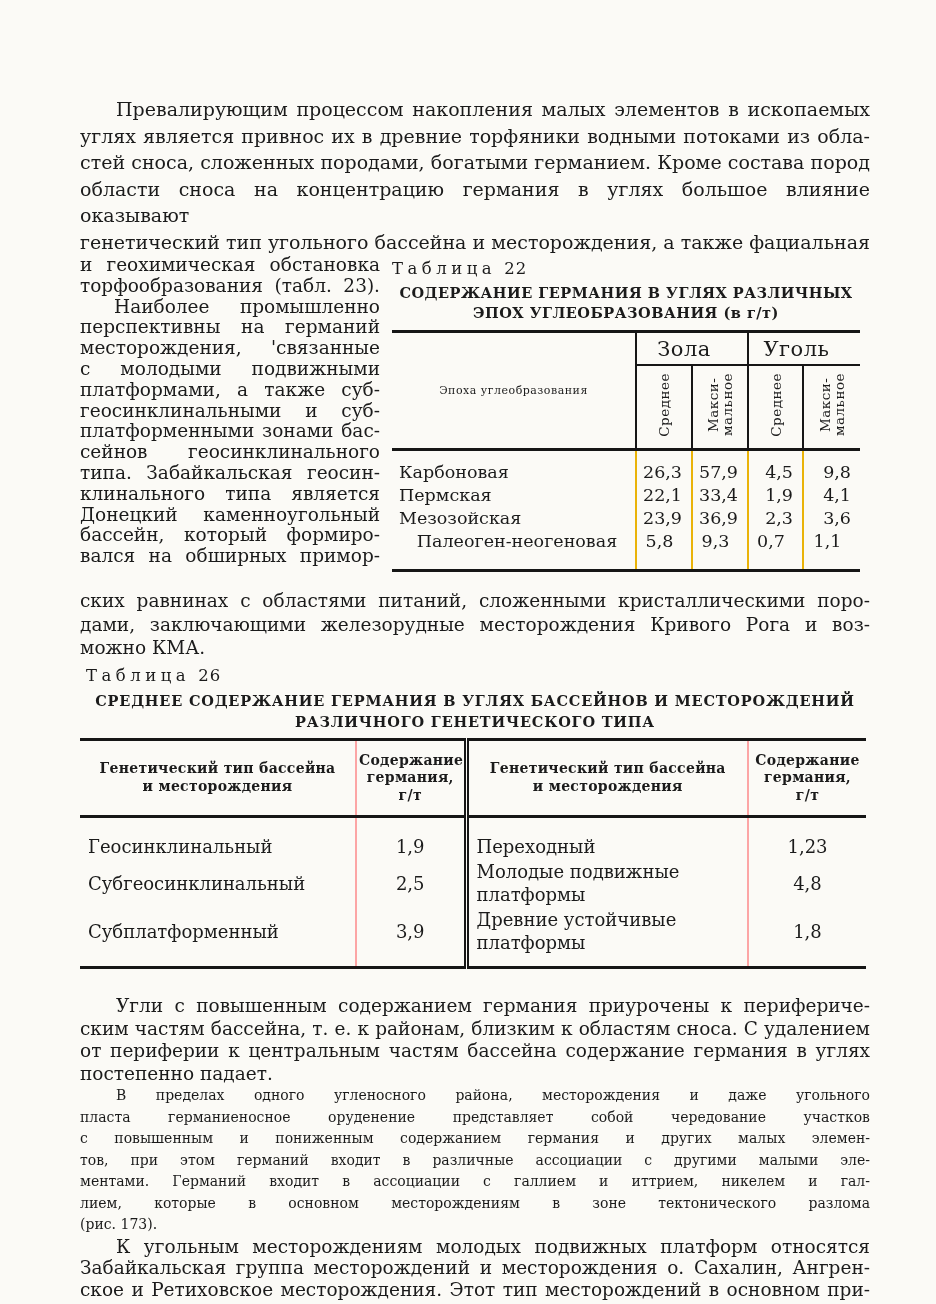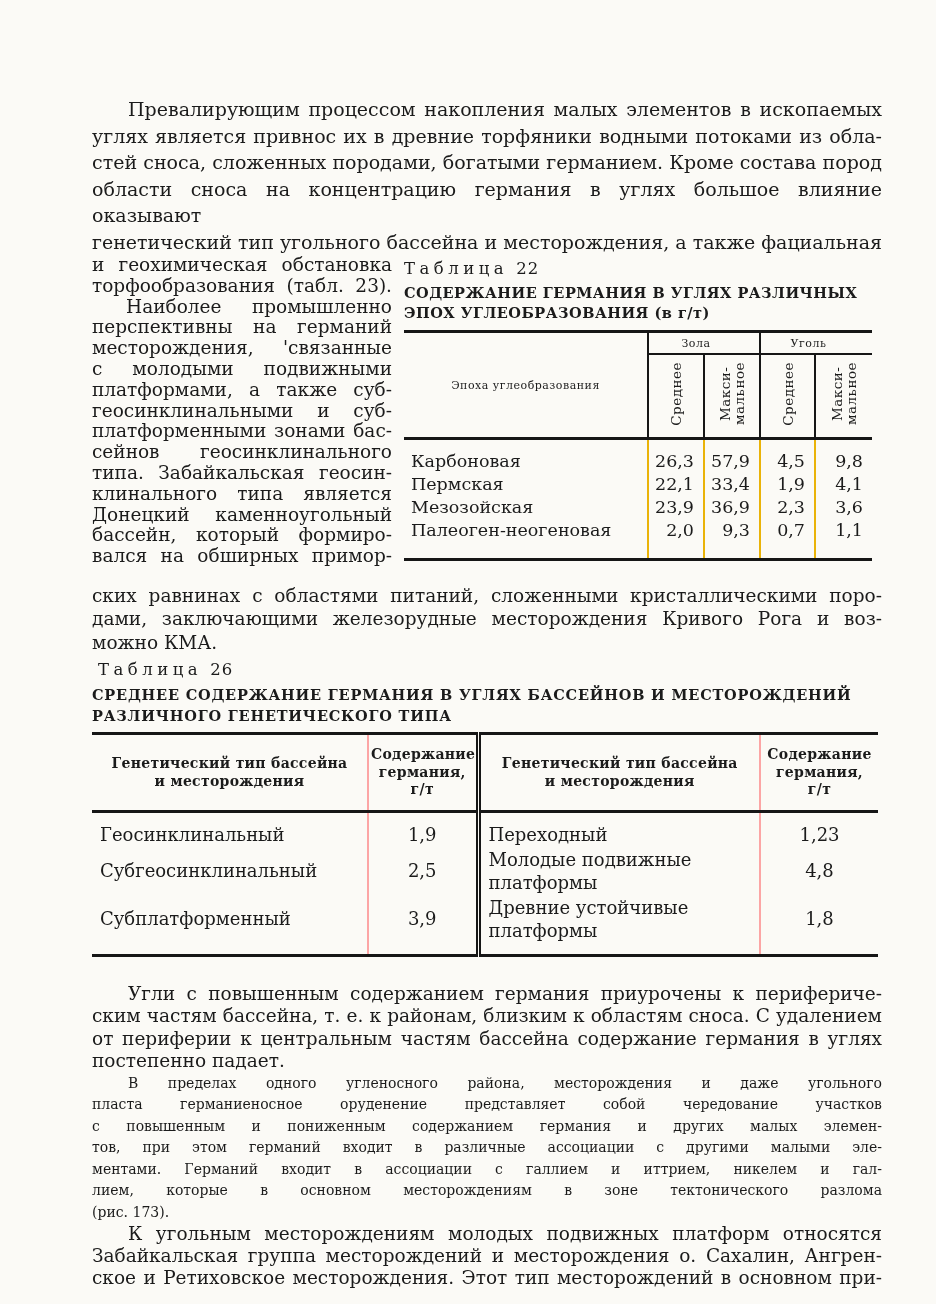--- a/index.html
+++ b/index.html
@@ -5,76 +5,76 @@
   html,body { margin:0; padding:0; background:#f2f1ed; }
   .page {
     position:relative;
     width:936px; height:1304px;
     background:#fbfaf6;
     color:#1b1b1b;
     font-family:"DejaVu Serif","Liberation Serif",serif;
     overflow:hidden;
     box-sizing:border-box;
   }
-  .content { position:absolute; left:92px; top:96px; width:790px; }
+  .content { position:absolute; left:80px; top:96px; width:790px; }
 
   
   .para .tline { text-align:justify; text-align-last:justify; }
   .para .tline.last { text-align-last:left; }
   .para.keepjust .tline.last { text-align-last:justify; }
 
   .intro { font-size:19px; line-height:26.5px; }
   .intro .tline:first-child { text-indent:36px; }
 
   .twocol { display:flex; align-items:flex-start; }
   .leftcol { width:300px; font-size:18.5px; line-height:20.8px; }
   .leftcol .tline:nth-child(3) { text-indent:34px; }
 
   .t22block { width:468px; margin-left:12px; margin-top:4px; }
 
   .tlabel { font-size:16.5px; }
   .tword { letter-spacing:4.5px; }
   .tnum { margin-left:8px; letter-spacing:1px; }
   .tcaption { margin-top:5px; font-weight:bold; font-size:14.5px; line-height:19.5px; letter-spacing:0.5px; }
-  .tcaption .tline { text-align:left; }
+  .tcaption .tline { text-align:center; }
 
   
   table { border-collapse:collapse; }
   .t22 { width:468px; margin-top:8px; border-top:3px solid #161616; border-bottom:3px solid #161616; }
   .t22 td { padding:0; }
   .t22 .lbl { text-align:center; vertical-align:middle; font-size:11px; letter-spacing:0.5px; }
   .t22 .grp { border-left:2px solid #161616; border-bottom:2px solid #161616;
-              text-align:center; font-size:11px; padding:4px 16px 3px 0; letter-spacing:0.5px; }
+              text-align:center; font-size:21px; padding:4px 16px 3px 0; letter-spacing:0.5px; }
   .t22 .rot { border-left:2px solid #161616; height:82px; text-align:center; vertical-align:middle; }
   .t22 .rot span { display:inline-block; writing-mode:vertical-rl; transform:rotate(180deg);
                    white-space:pre-line; font-size:13.5px; line-height:14px; letter-spacing:0.5px; }
   .t22 tbody { border-top:3px solid #161616; }
   .t22 tbody td { font-size:17.5px; line-height:23px; }
   .t22 tbody .name { padding-left:7px; }
   .t22 tbody .val { border-left:2px solid #eab308; text-align:right; padding-right:9px; }
   .t22 tbody tr:first-child td { padding-top:10px; }
-  .t22 tbody tr:last-child td { padding-bottom:16px; }
+  .t22 tbody tr:last-child td { padding-bottom:16px;text-align:center; }
 
   .between { font-size:18.5px; line-height:23.5px; margin-top:17px; }
 
   .t23label { margin-left:6px; margin-top:6px; }
   .t23caption { letter-spacing:0.8px; line-height:21px; }
 
   
   .t23 { width:786px; margin-top:6px; table-layout:fixed;
          border-top:3px solid #161616; border-bottom:3px solid #161616; }
   .t23 thead td { border-bottom:3px solid #161616; text-align:center; vertical-align:middle;
                   font-weight:bold; font-size:14px; line-height:17.5px; white-space:pre-line;
                   padding:11px 2px; letter-spacing:0.3px; }
   .t23 .vline { border-left:2px solid #fca5a5; }
   .t23 .dbl { border-left:5px double #161616; }
   .t23 tbody td { font-size:18px; line-height:23px; }
   .t23 tbody .name { padding-left:8px; }
   .t23 tbody .num { text-align:center; }
-  .t23 tbody tr:first-child td { padding-top:10px; }
+  .t23 tbody tr:first-child td { padding-top:17px; }
   .t23 tbody tr:last-child td { padding-bottom:12px; }
 
   .p2 { margin-top:26px; font-size:18.5px; line-height:22.5px; }
   .p2 .tline:first-child { text-indent:36px; }
   .p3 { font-size:14px; line-height:21.5px; }
   .p3 .tline:first-child { text-indent:36px; }
   .p4 { font-size:18.5px; line-height:21.8px; }
   .p4 .tline:first-child { text-indent:36px; }
 </style>
 </head>
@@ -159,21 +159,21 @@
             </tr>
             <tr>
               <td class="name">Мезозойская</td>
               <td class="val">23,9</td>
               <td class="val">36,9</td>
               <td class="val">2,3</td>
               <td class="val">3,6</td>
             </tr>
             <tr>
               <td class="name">Палеоген-неогеновая</td>
-              <td class="val">2,0</td>
+              <td class="val">5,8</td>
               <td class="val">9,3</td>
               <td class="val">0,7</td>
               <td class="val">1,1</td>
             </tr>
           </tbody>
         </table>
       </div>
     </div>
 
     <div class="para between">

